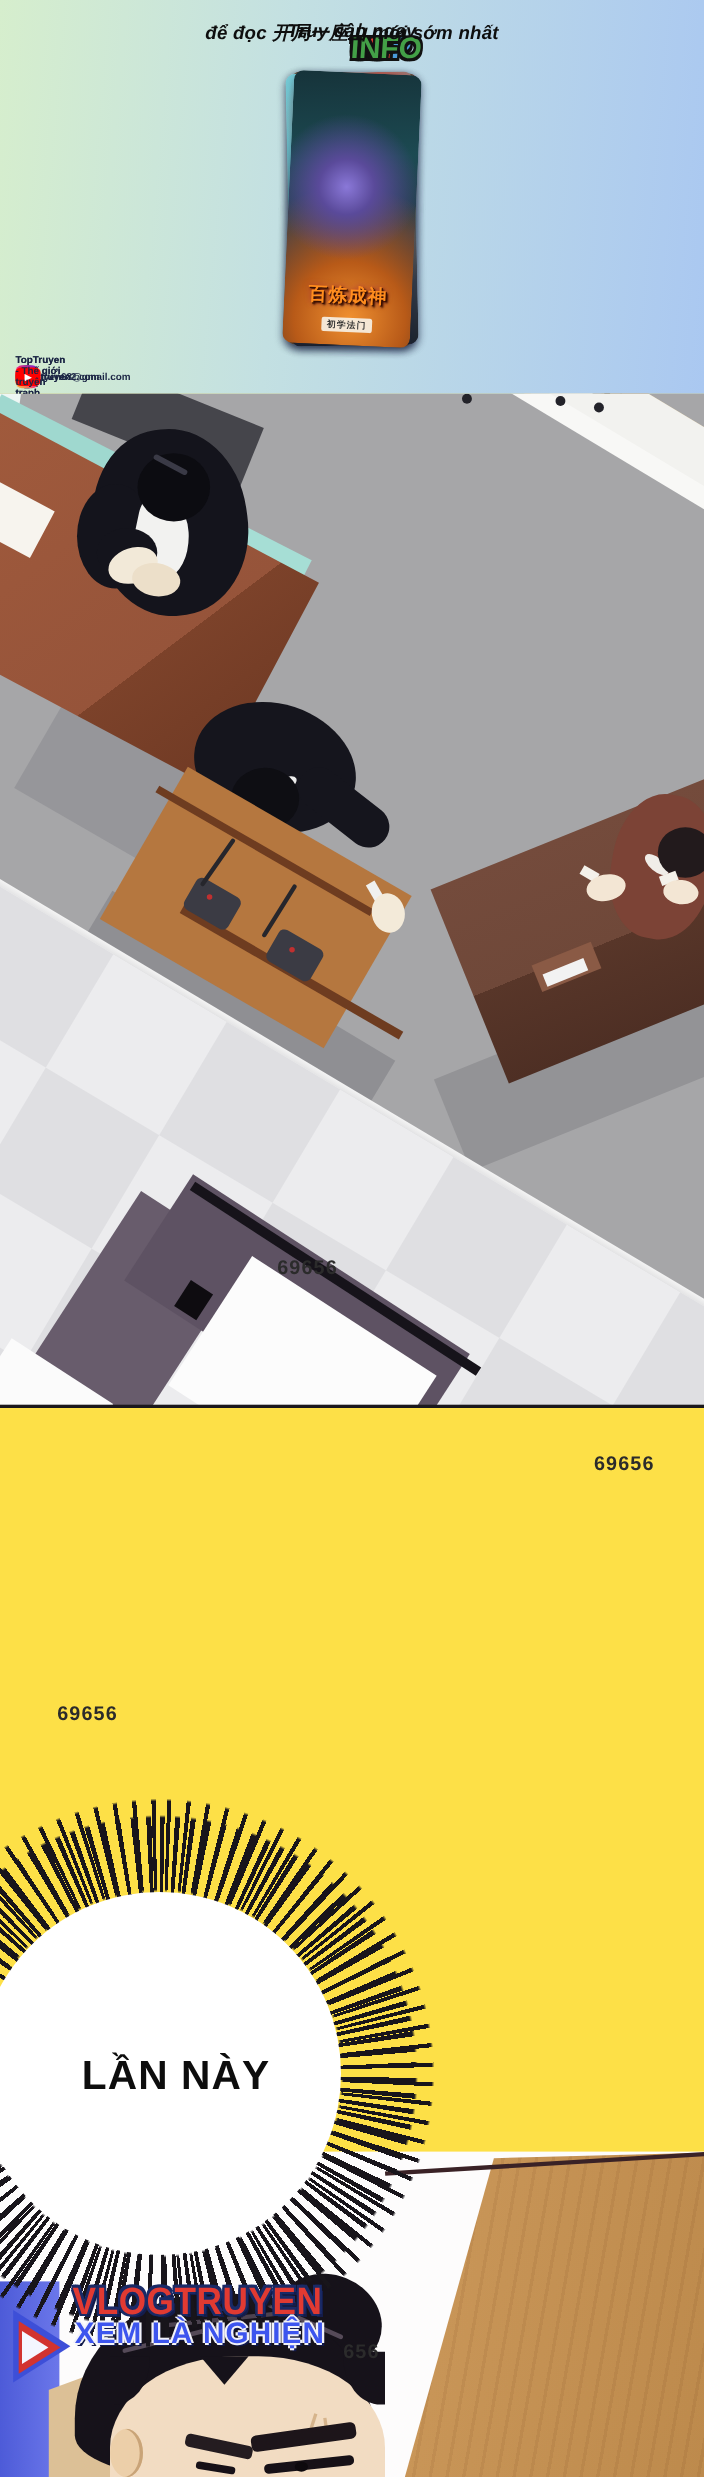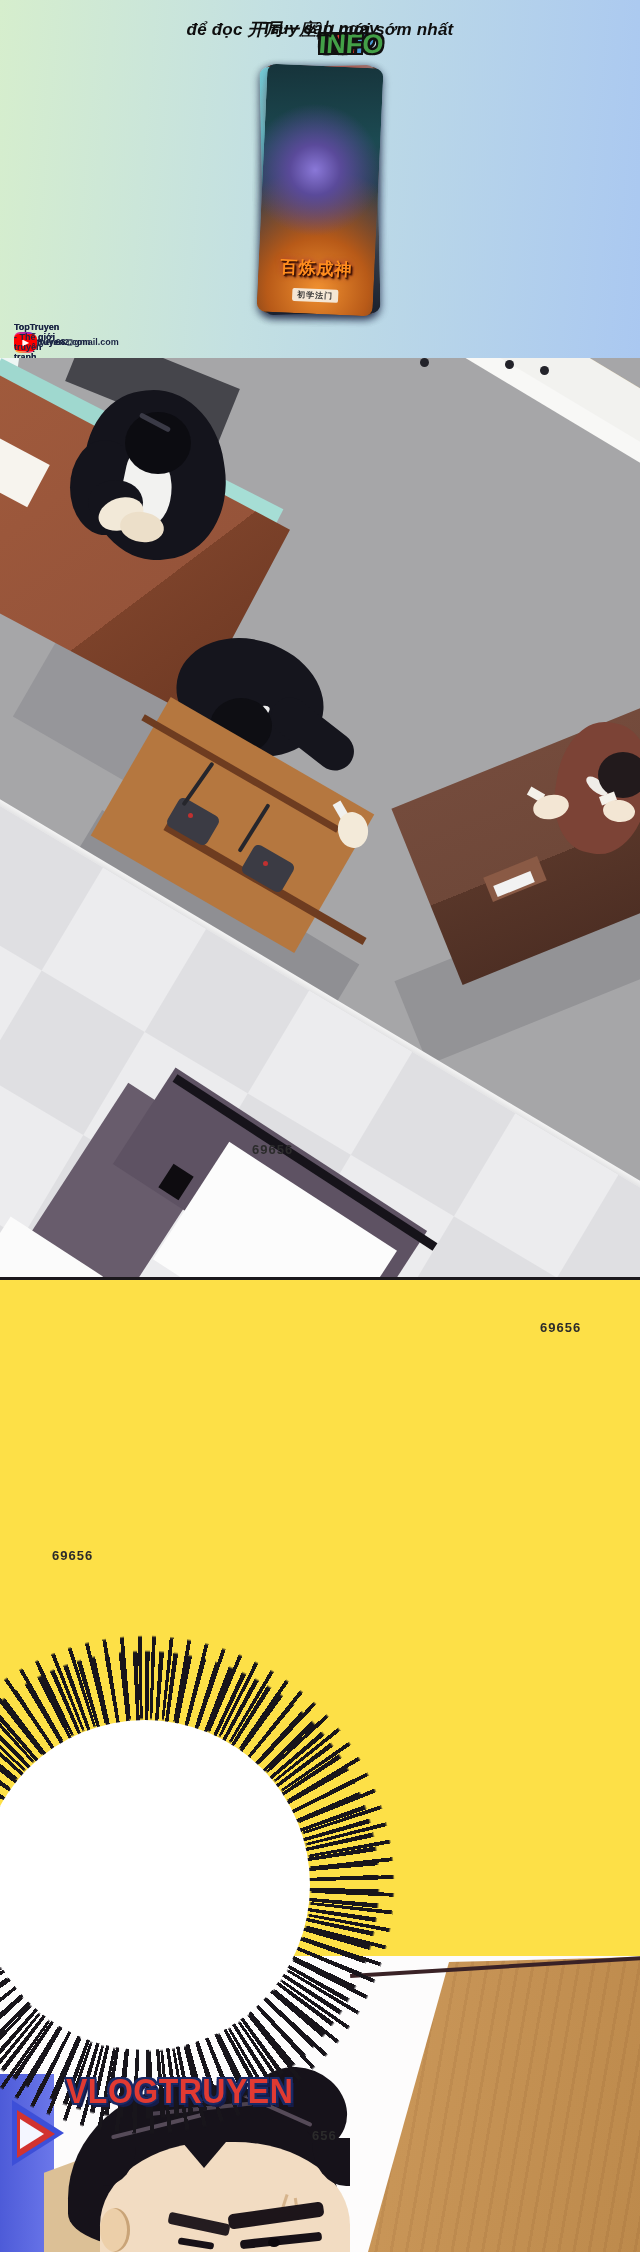--- a/index.html
+++ b/index.html
@@ -148,21 +148,21 @@
   .checker{left:0;top:448px;width:800px;height:650px;transform:rotate(30.8deg);transform-origin:0 0;
     background:repeating-conic-gradient(#ececee 0% 25%,#dfdfe2 25% 50%);background-size:240px 240px;}
   
   .pd-armL{left:55px;top:737px;width:115px;height:235px;background:#685c6c;transform:rotate(33deg);}
   .pd-armR{left:120px;top:782px;width:300px;height:115px;background:#5e5263;transform:rotate(33deg);}
   .pd-paper{left:175px;top:827px;width:200px;height:140px;background:#fcfcfc;transform:rotate(33deg);}
   .pd-paper2{left:-20px;top:882px;width:110px;height:80px;background:#fbfbfb;transform:rotate(33deg);}
   .pd-edge{left:150px;top:800px;width:310px;height:9px;background:#16131a;transform:rotate(33deg);}
   .pd-notch{left:164px;top:810px;width:24px;height:28px;background:#0e0c10;transform:rotate(33deg);}
 
-  .pagenum{font-size:13px;font-weight:600;color:#2b2b2b;letter-spacing:1px;}
+  .pagenum{font-size:18px;font-weight:600;color:#2b2b2b;letter-spacing:1px;}
   .num1{left:252px;top:784px;}
   .p1-border{left:0;top:919px;width:640px;height:3px;background:#1b181c;}
 
   
   .num2{left:540px;top:1320px;}
   .num3{left:52px;top:1548px;}
 
   
   .burst{left:-105px;top:1635px;width:500px;height:500px;border-radius:50%;z-index:6;
     background:repeating-conic-gradient(#18151b 0deg 1.15deg,transparent 1.15deg 3.5deg);
@@ -393,20 +393,22 @@
     <div class="browL"></div>
     <div class="browR"></div>
     <div class="eyeL"></div>
     <div class="eyeR"></div>
     <div class="irisR"></div>
   </div>
 
   <div class="burst"></div>
   <div class="burst2"></div>
   <div class="bubble"></div>
+  <div class="bubble-text">LẦN NÀY</div>
 
   <div class="tri-outer"></div>
   <div class="tri-mid"></div>
   <div class="tri-core"></div>
   <div class="wm-title">VLOGTRUYEN</div>
+  <div class="wm-tagline">XEM LÀ NGHIỆN</div>
   <div class="pagenum num-part">656</div>
 
 </div>
 
 </body></html>

